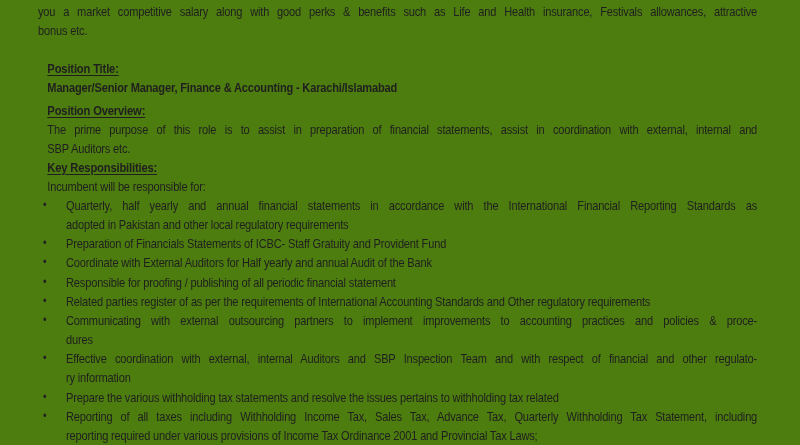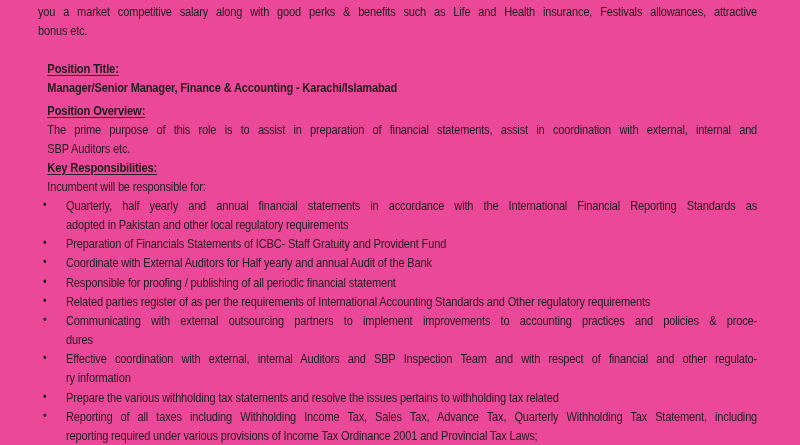--- a/index.html
+++ b/index.html
@@ -1,20 +1,20 @@
 <!DOCTYPE html>
 <html><head>
 <meta charset="utf-8">
 <style>
   html, body { margin: 0; padding: 0; }
   .page {
     position: relative;
     width: 800px;
     height: 445px;
-    background: #ec4899;
+    background: #4d7c0f;
     overflow: hidden;
     font-family: "Liberation Sans", sans-serif;
     filter: blur(0.25px);
   }
   .doc {
     position: absolute;
     left: 38px;
     top: 2px;
     width: 846px;
     transform: scaleX(0.85);

